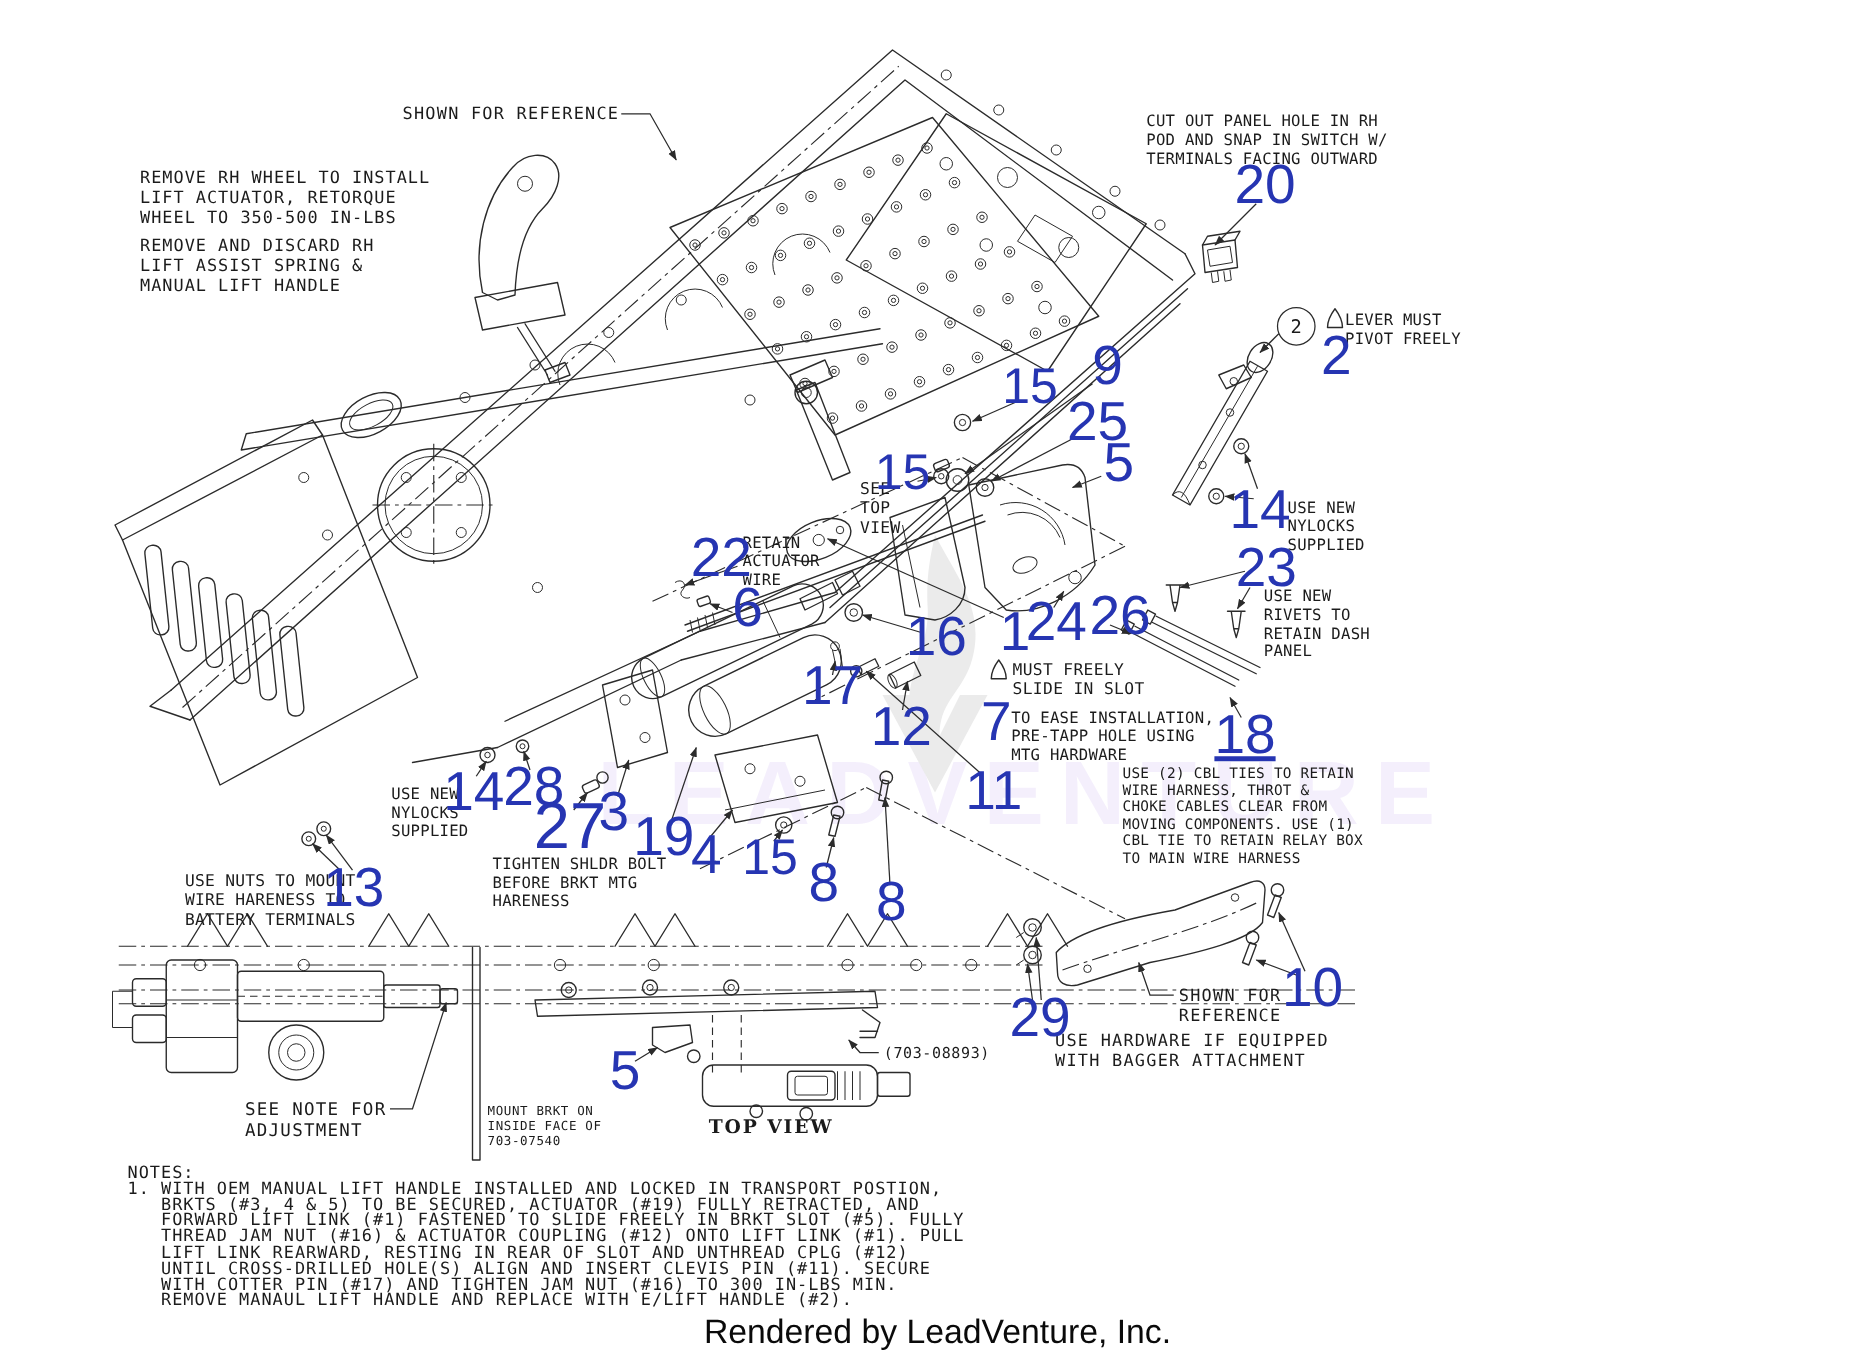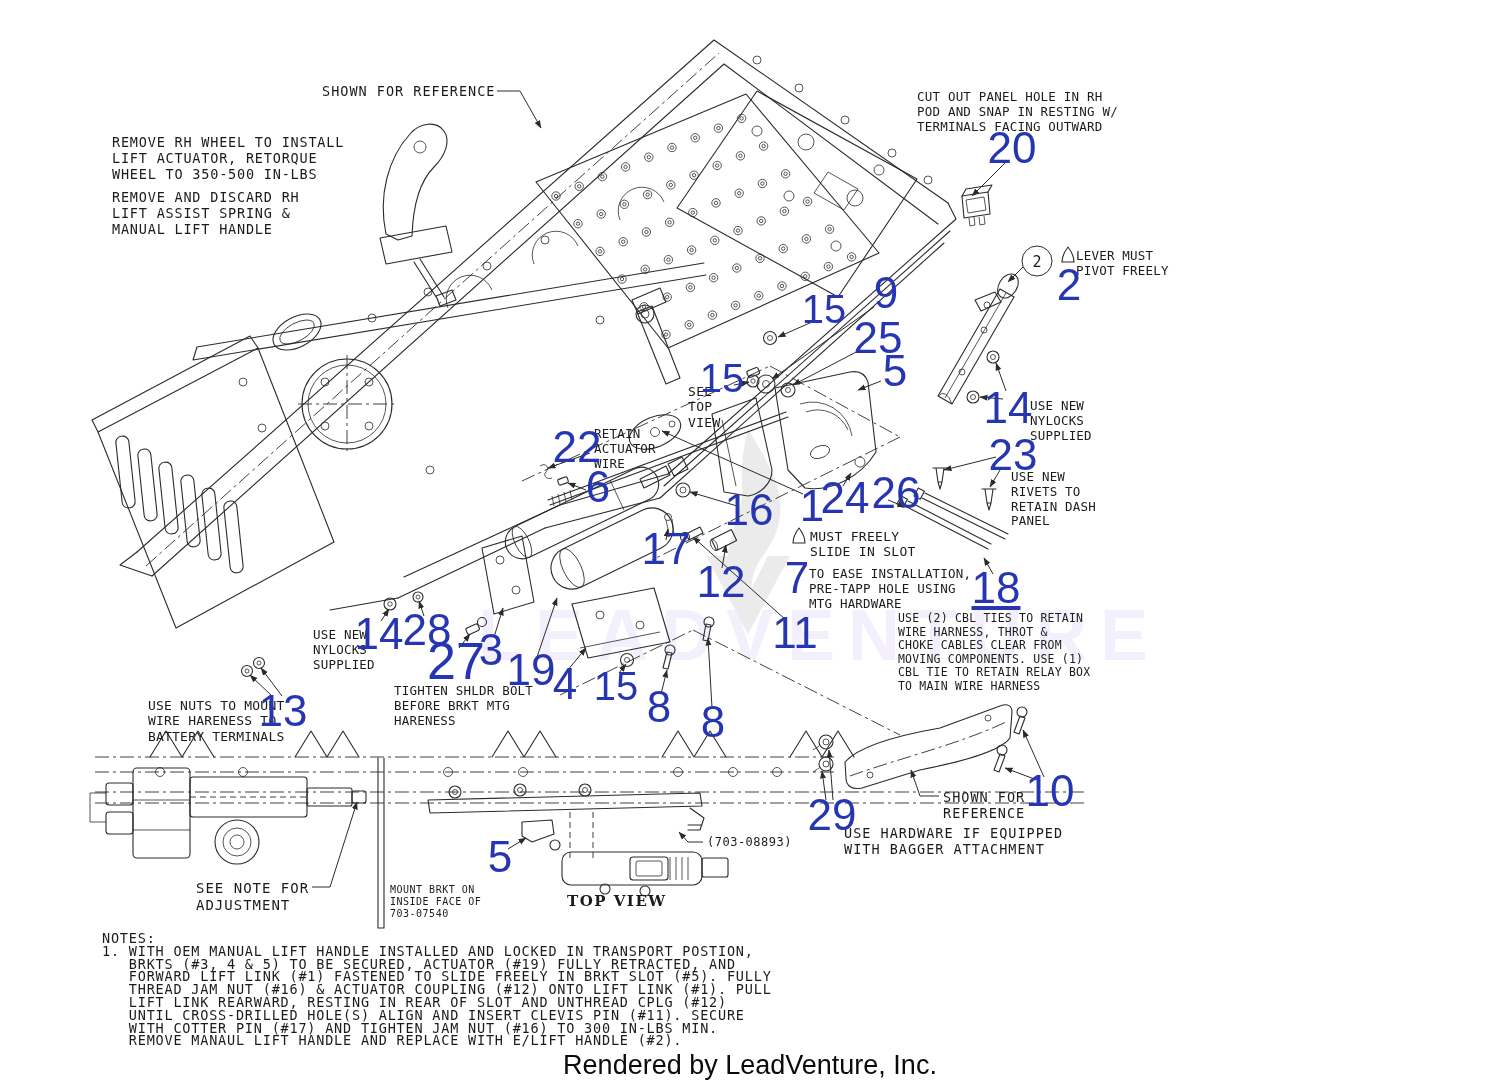--- a/index.html
+++ b/index.html
@@ -467,21 +467,21 @@
         <div>LIFT ACTUATOR, RETORQUE</div>
         <div>WHEEL TO 350-500 IN-LBS</div>
       </div>
       <div class="ann" style="left: 112px; top: 190px; font-size: 13.5px; letter-spacing: 0.8px;">
         <div>REMOVE AND DISCARD RH</div>
         <div>LIFT ASSIST SPRING &amp;</div>
         <div>MANUAL LIFT HANDLE</div>
       </div>
       <div class="ann" style="left: 917px; top: 90px; font-size: 12.5px; letter-spacing: 0.2px;">
         <div>CUT OUT PANEL HOLE IN RH</div>
-        <div>POD AND SNAP IN RESTING W/</div>
+        <div>POD AND SNAP IN SWITCH W/</div>
         <div>TERMINALS FACING OUTWARD</div>
       </div>
       <div class="ann" style="left: 1076px; top: 249px; font-size: 12.5px; letter-spacing: 0.2px;">
         <div>LEVER MUST</div>
         <div>PIVOT FREELY</div>
       </div>
       <div class="ann" style="left: 1030px; top: 399px; font-size: 12.5px; letter-spacing: 0.2px;">
         <div>USE NEW</div>
         <div>NYLOCKS</div>
         <div>SUPPLIED</div>

